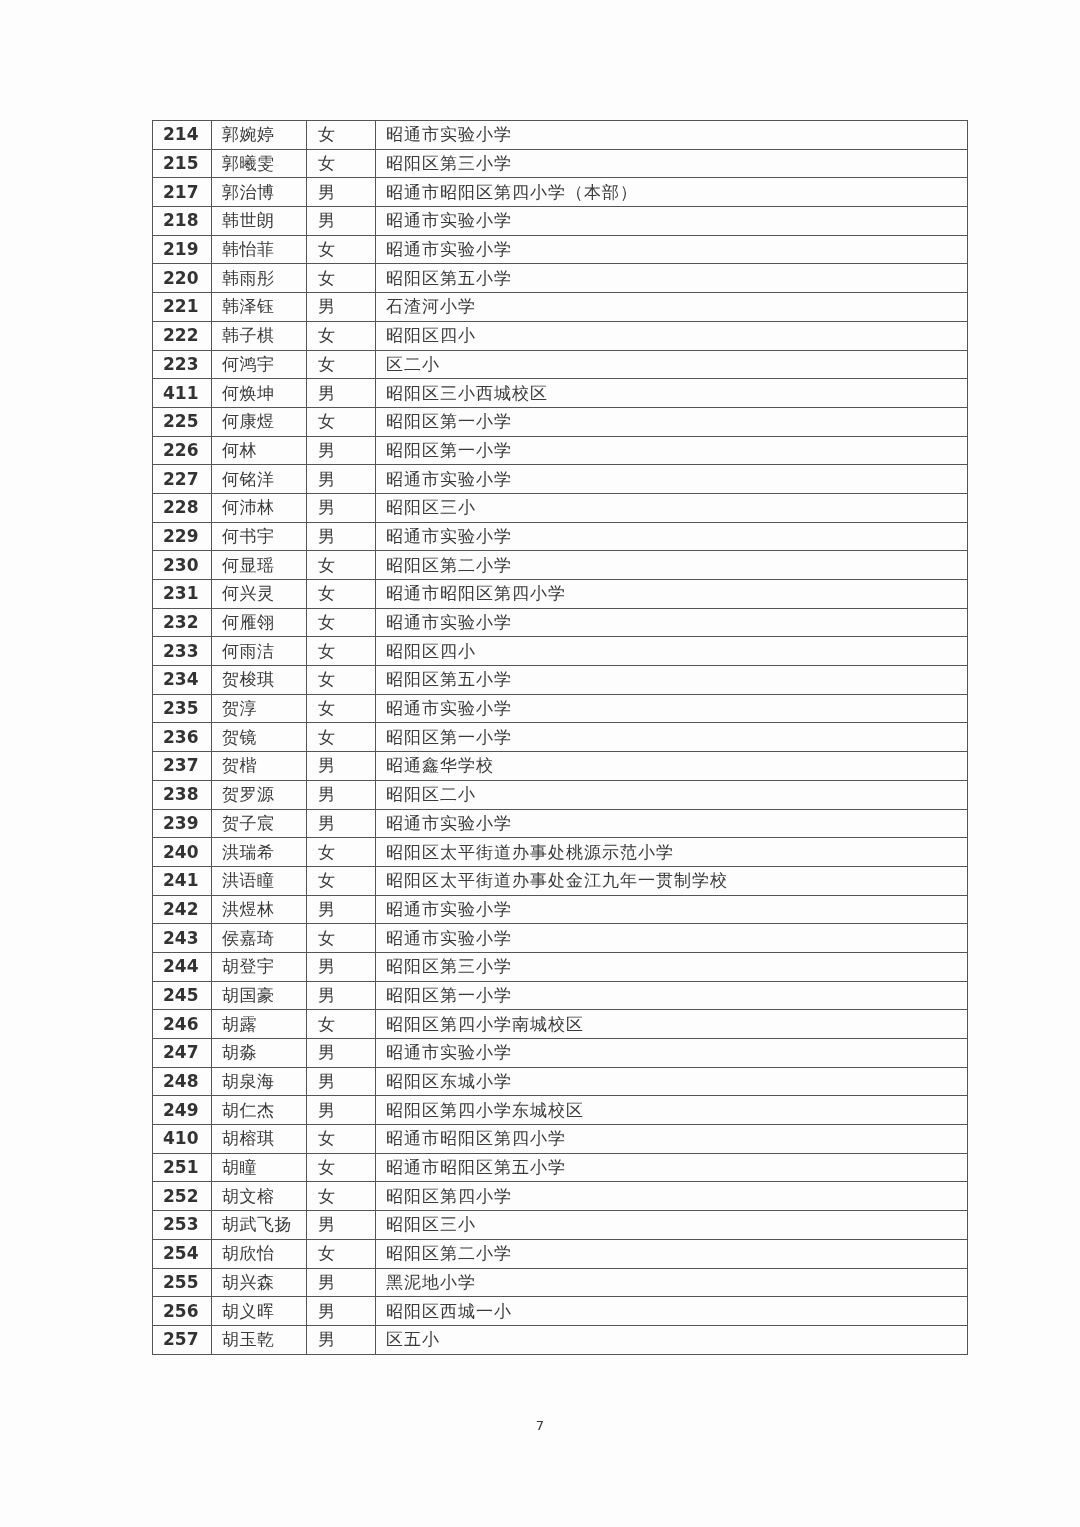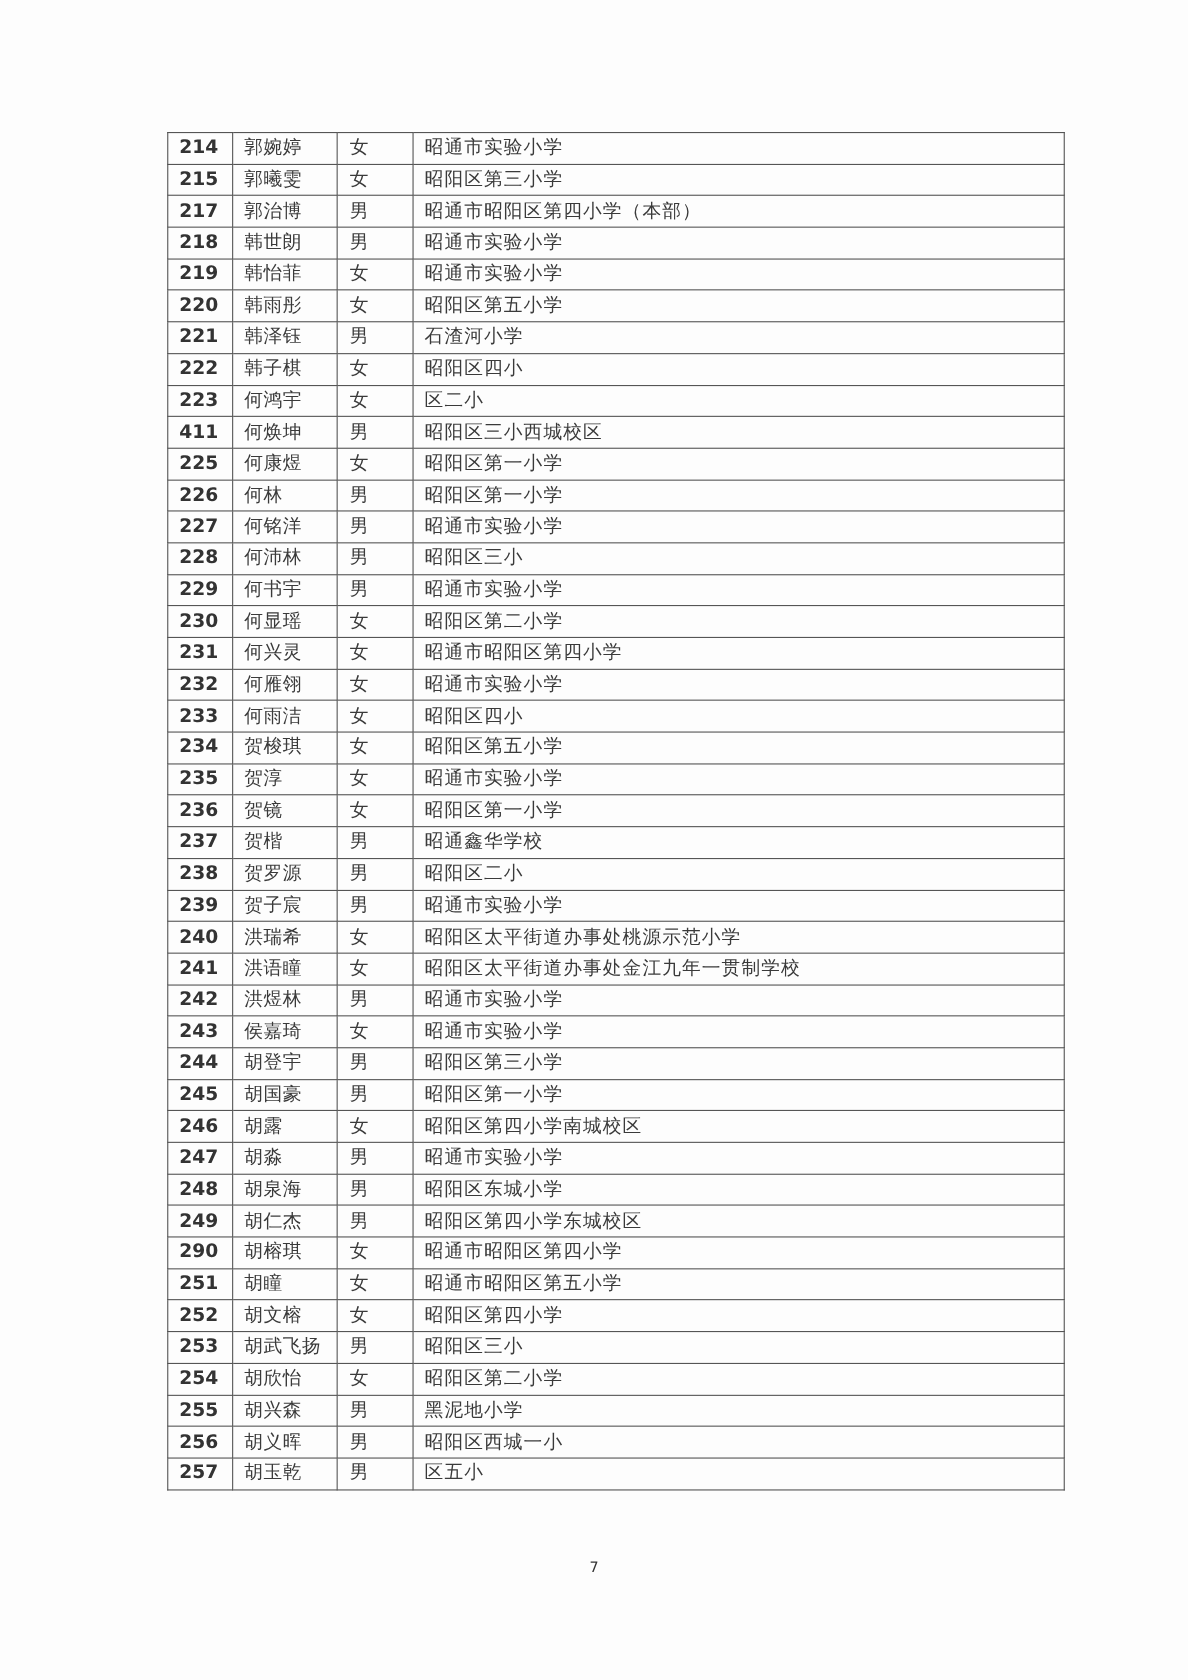--- a/index.html
+++ b/index.html
@@ -280,21 +280,21 @@
           <td class="gender">男</td>
           <td class="school">昭阳区东城小学</td>
         </tr>
         <tr>
           <td class="no">249</td>
           <td class="name">胡仁杰</td>
           <td class="gender">男</td>
           <td class="school">昭阳区第四小学东城校区</td>
         </tr>
         <tr>
-          <td class="no">290</td>
+          <td class="no">410</td>
           <td class="name">胡榕琪</td>
           <td class="gender">女</td>
           <td class="school">昭通市昭阳区第四小学</td>
         </tr>
         <tr>
           <td class="no">251</td>
           <td class="name">胡瞳</td>
           <td class="gender">女</td>
           <td class="school">昭通市昭阳区第五小学</td>
         </tr>

